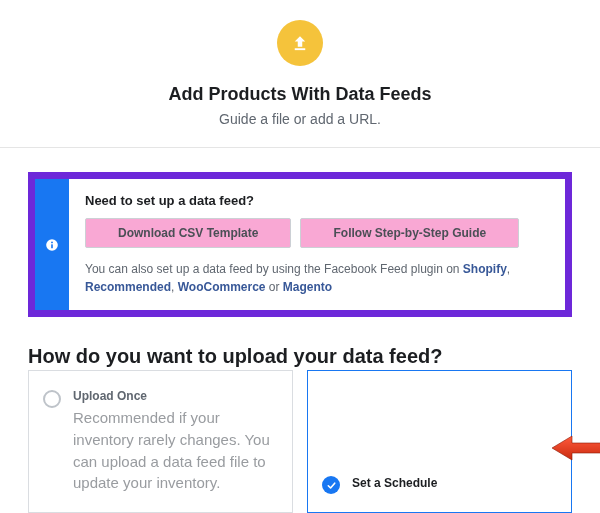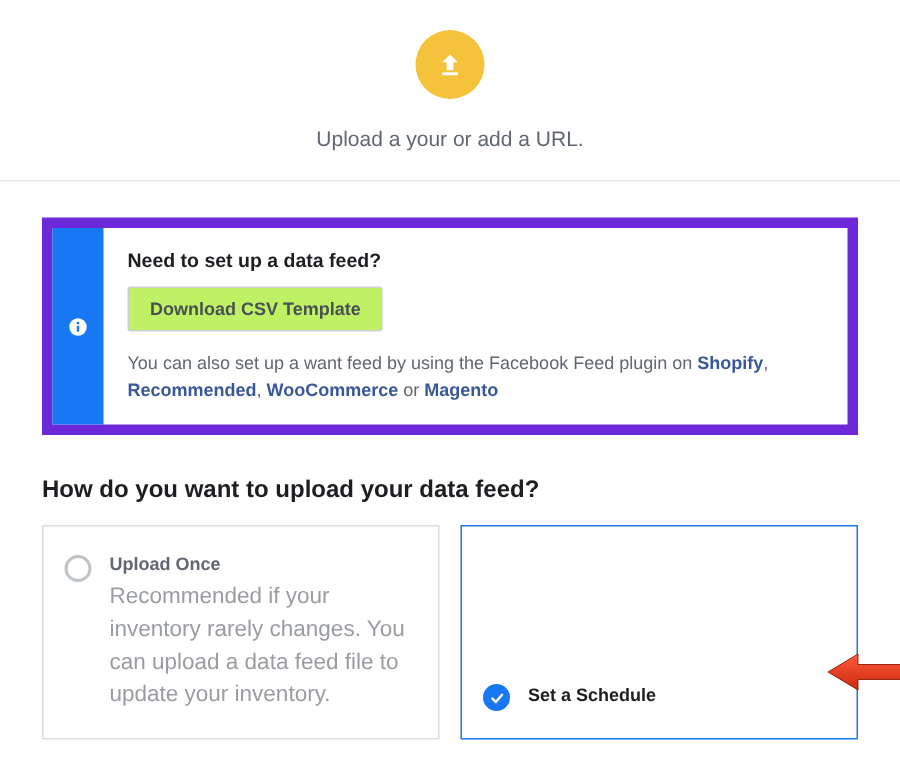--- a/index.html
+++ b/index.html
@@ -68,46 +68,46 @@
       font-weight: 700;
       color: #1c1e21;
       margin-bottom: 10px;
     }
     .btn-row {
       display: flex;
       gap: 9px;
       margin-bottom: 12px;
     }
     .fb-btn {
-      background: #bef264;
+      background: #f9a8d4;
       border: 1px solid #ccd0d5;
       border-radius: 2px;
-      padding: 7px 14px;
+      padding: 7px 32px;
       font-size: 12px;
       font-weight: 600;
       color: #4b4f56;
       cursor: pointer;
       font-family: inherit;
     }
     .info-text {
       font-size: 12px;
       color: #606770;
       line-height: 1.5;
     }
     .info-text a {
       color: #385898;
       font-weight: 700;
       text-decoration: none;
       margin-top: 24px;
     }
     .section-title {
-      font-size: 16px;
-      font-weight: 700;
-      color: #1c1e21;
-      margin-bottom: 14px;
+      font-size: 20px;
+      font-weight: 700;
+      color: #1c1e21;
+      margin-bottom: 2px;
     }
     .option-row {
       display: flex;
       gap: 14px;
     }
     .option-card {
       flex: 1;
       border: 1px solid #dadde1;
       padding: 18px 14px 18px 14px;
       display: flex;
@@ -159,40 +159,42 @@
 
 <div class="page">
 
   <div class="hero">
     <div class="upload-circle">
       <svg width="18" height="18" viewBox="0 0 24 24" fill="none">
         <path d="M12 3 L5 10 H9 V17 H15 V10 H19 Z" fill="#ffffff"></path>
         <rect x="5" y="19" width="14" height="2.5" fill="#ffffff"></rect>
       </svg>
     </div>
-    <p>Upload a your or add a URL.</p>
+    <h1>Add Products With Data Feeds</h1>
+    <p>Guide a file or add a URL.</p>
   </div>
 
   <div class="divider"></div>
 
   <div class="info-card">
     <div class="info-bar">
       <svg width="14" height="14" viewBox="0 0 24 24">
         <circle cx="12" cy="12" r="10" fill="#ffffff"></circle>
         <circle cx="12" cy="7.5" r="1.6" fill="#1877f2"></circle>
         <rect x="10.6" y="10.5" width="2.8" height="7" rx="1" fill="#1877f2"></rect>
       </svg>
     </div>
     <div class="info-body">
       <div class="info-title">Need to set up a data feed?</div>
       <div class="btn-row">
         <button class="fb-btn">Download CSV Template</button>
+        <button class="fb-btn">Follow Step-by-Step Guide</button>
       </div>
       <div class="info-text">
-        <span>You can also set up a want feed by using the Facebook Feed plugin on </span><a href="#">Shopify</a><span>, </span><a href="#">Recommended</a><span>, </span><a href="#">WooCommerce</a><span> or </span><a href="#">Magento</a>
+        <span>You can also set up a data feed by using the Facebook Feed plugin on </span><a href="#">Shopify</a><span>, </span><a href="#">Recommended</a><span>, </span><a href="#">WooCommerce</a><span> or </span><a href="#">Magento</a>
       </div>
     </div>
   </div>
 
   <div class="section-title">How do you want to upload your data feed?</div>
 
   <div class="option-row">
     <div class="option-card">
       <div class="radio"></div>
       <div class="option-content">

